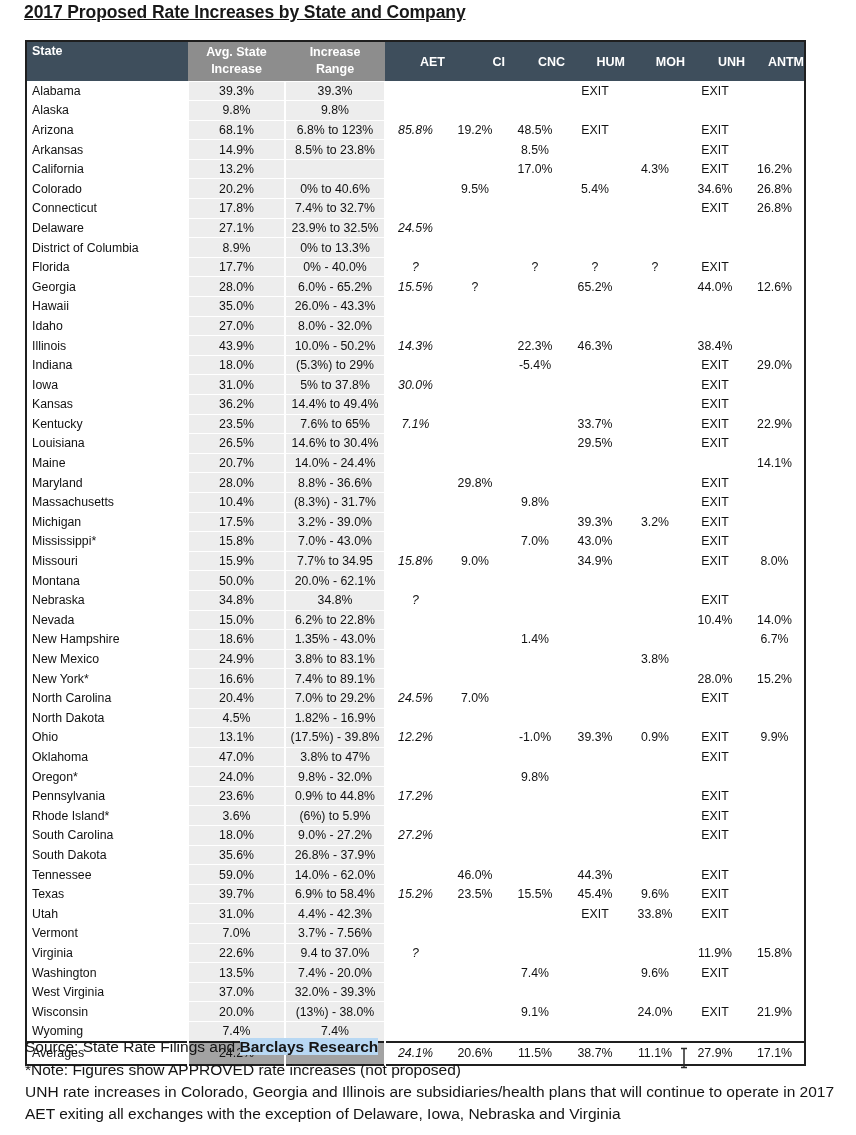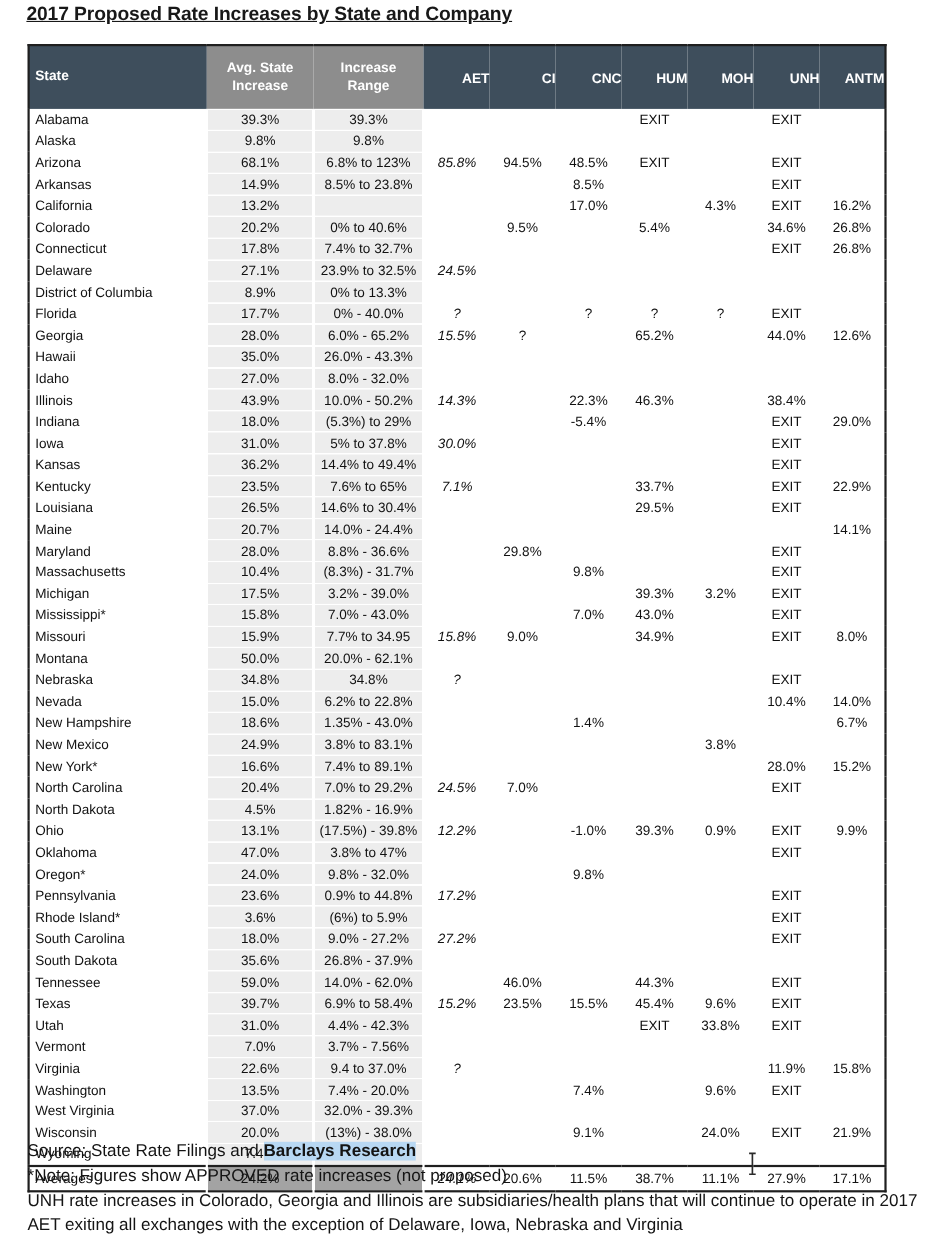--- a/index.html
+++ b/index.html
@@ -16,21 +16,21 @@
     border-collapse:collapse;table-layout:fixed;
     font-size:12.3px;color:#111;
     border:2px solid #1f1f1f;
   }
   col.w-state{width:162px}
   col.w-avg{width:97px}
   col.w-range{width:100px}
   col.w-co{width:60px}
 
   thead th{height:37px;color:#ffffff;font-weight:700;font-size:12.5px;padding:0;}
-  .h-state{background:#3e4e5c;text-align:left;vertical-align:top;padding:20px 0 0 5px;}
+  .h-state{background:#3e4e5c;text-align:left;vertical-align:top;padding:2px 0 0 5px;}
   .h-gray{background:#8d8d8d;text-align:center;line-height:1.4;margin-left:15px;}
   .h-co{background:#3e4e5c;text-align:right;}
 
   tbody td{height:18.6px;padding:0;white-space:nowrap;overflow:hidden;line-height:14px;}
   .c-state{text-align:left;padding-left:5px;border-right:1px solid #3a3a3a;}
   .c-avg,.c-range{background:#ededed;text-align:center;border-top:1px solid #fff;border-bottom:1px solid #fff;}
   .c-avg{border-left:2px solid #fff;border-right:2px solid #fff;}
   .c-range{border-right:2px solid #fff;}
   .c-co{text-align:center;}
   .c-first{border-left:2px solid #1f1f1f;font-style:italic;}
@@ -102,21 +102,21 @@
         <td class="c-co"></td>
         <td class="c-co"></td>
         <td class="c-co"></td>
         <td class="c-co"></td>
       </tr>
       <tr>
         <td class="c-state">Arizona</td>
         <td class="c-avg">68.1%</td>
         <td class="c-range">6.8% to 123%</td>
         <td class="c-co c-first">85.8%</td>
-        <td class="c-co">94.5%</td>
+        <td class="c-co">19.2%</td>
         <td class="c-co">48.5%</td>
         <td class="c-co">EXIT</td>
         <td class="c-co"></td>
         <td class="c-co">EXIT</td>
         <td class="c-co"></td>
       </tr>
       <tr>
         <td class="c-state">Arkansas</td>
         <td class="c-avg">14.9%</td>
         <td class="c-range">8.5% to 23.8%</td>

